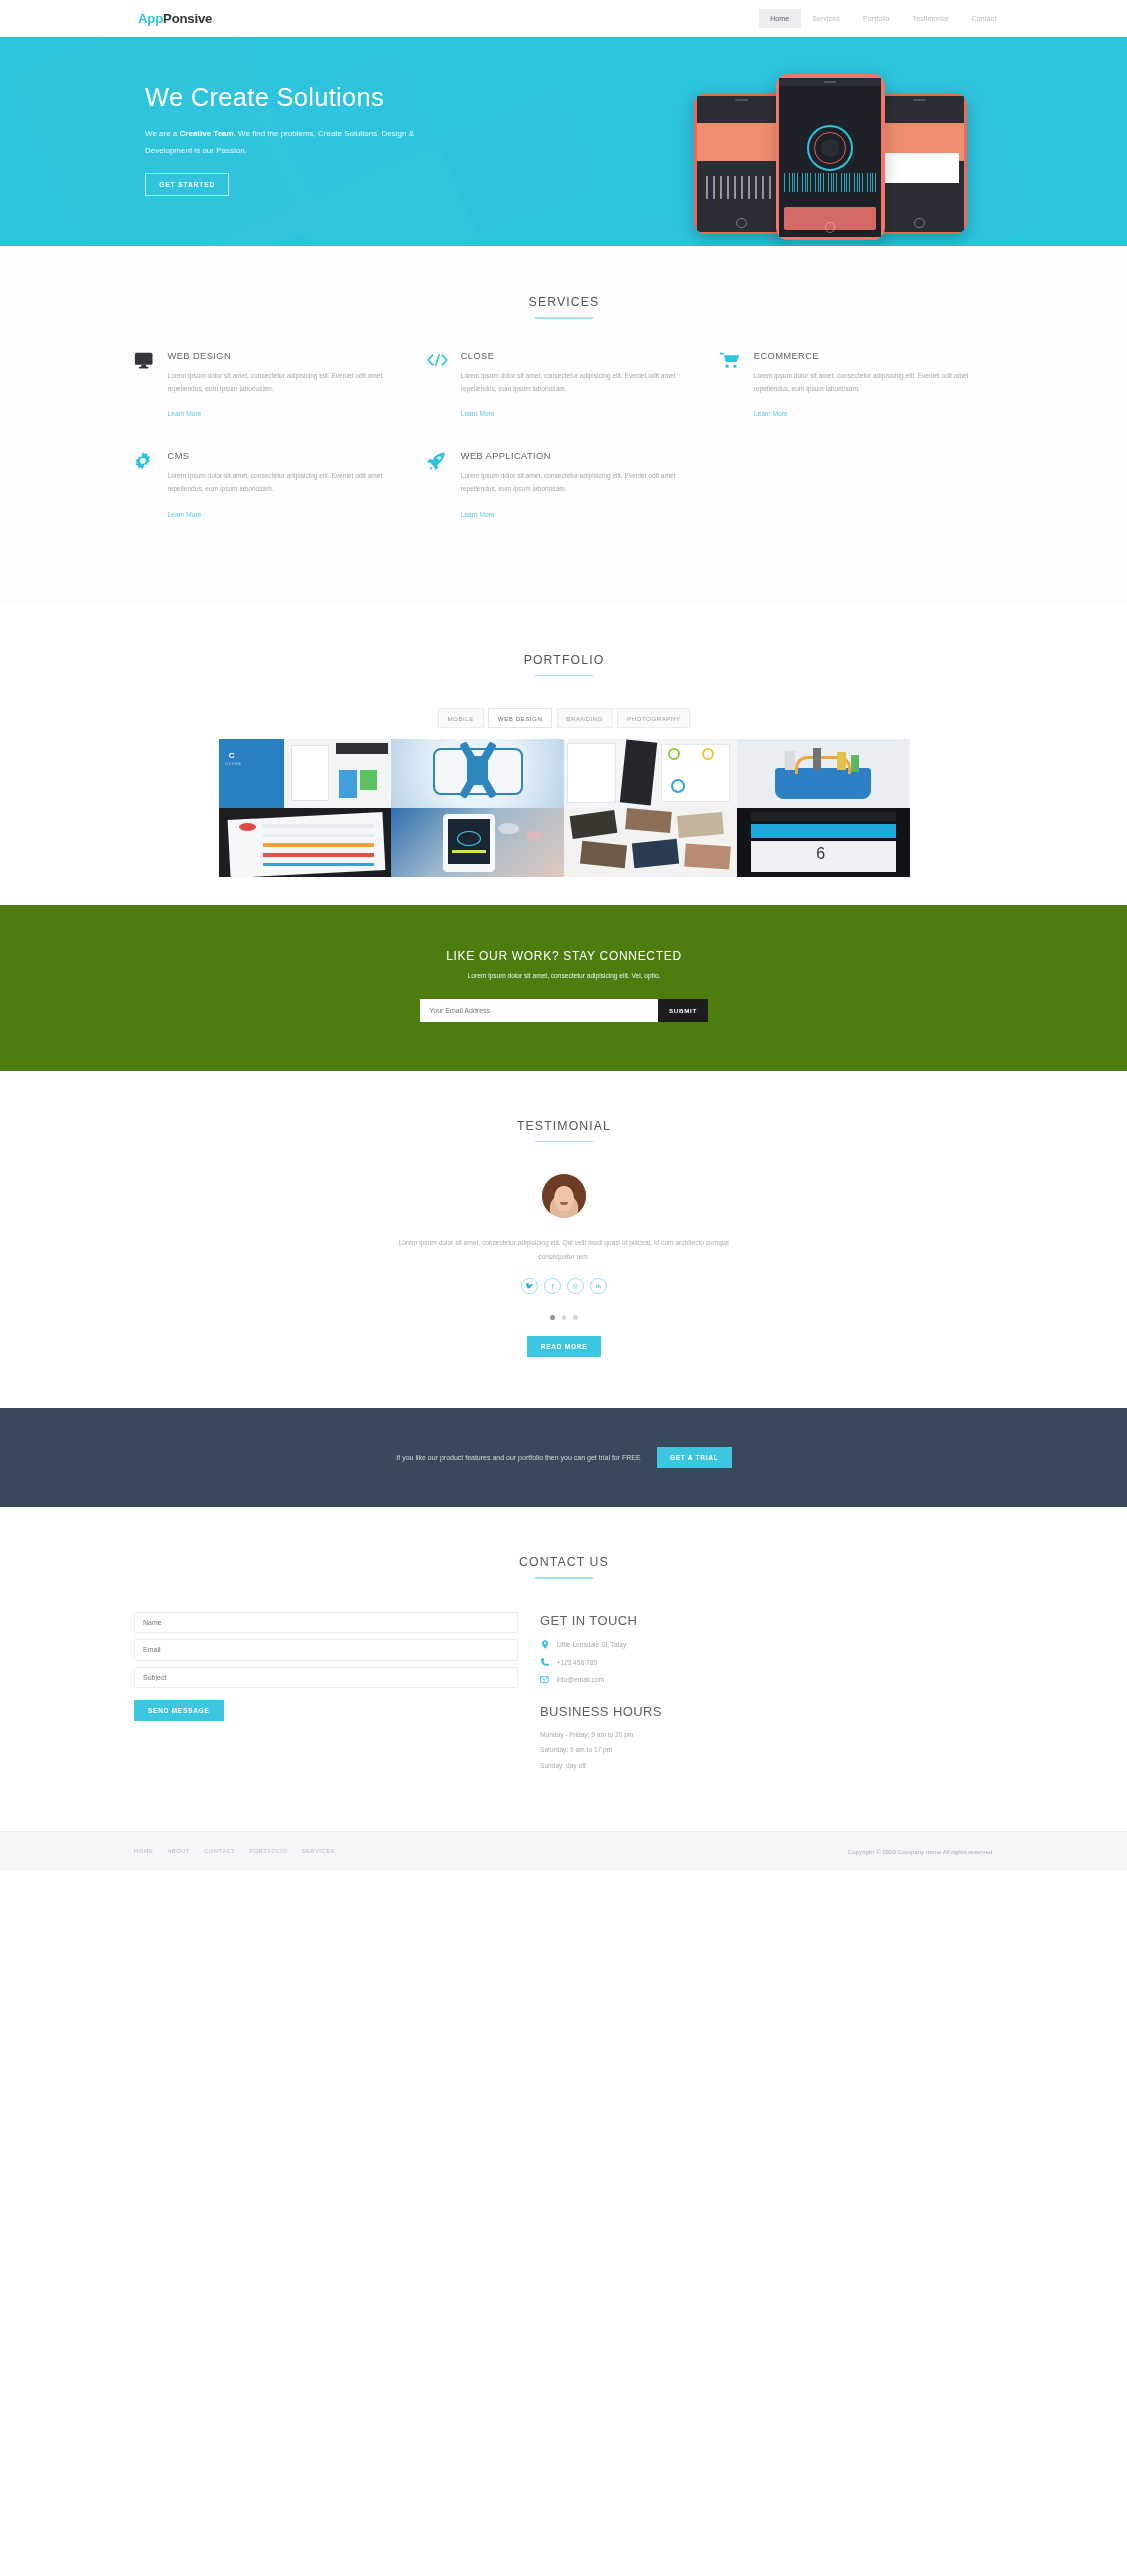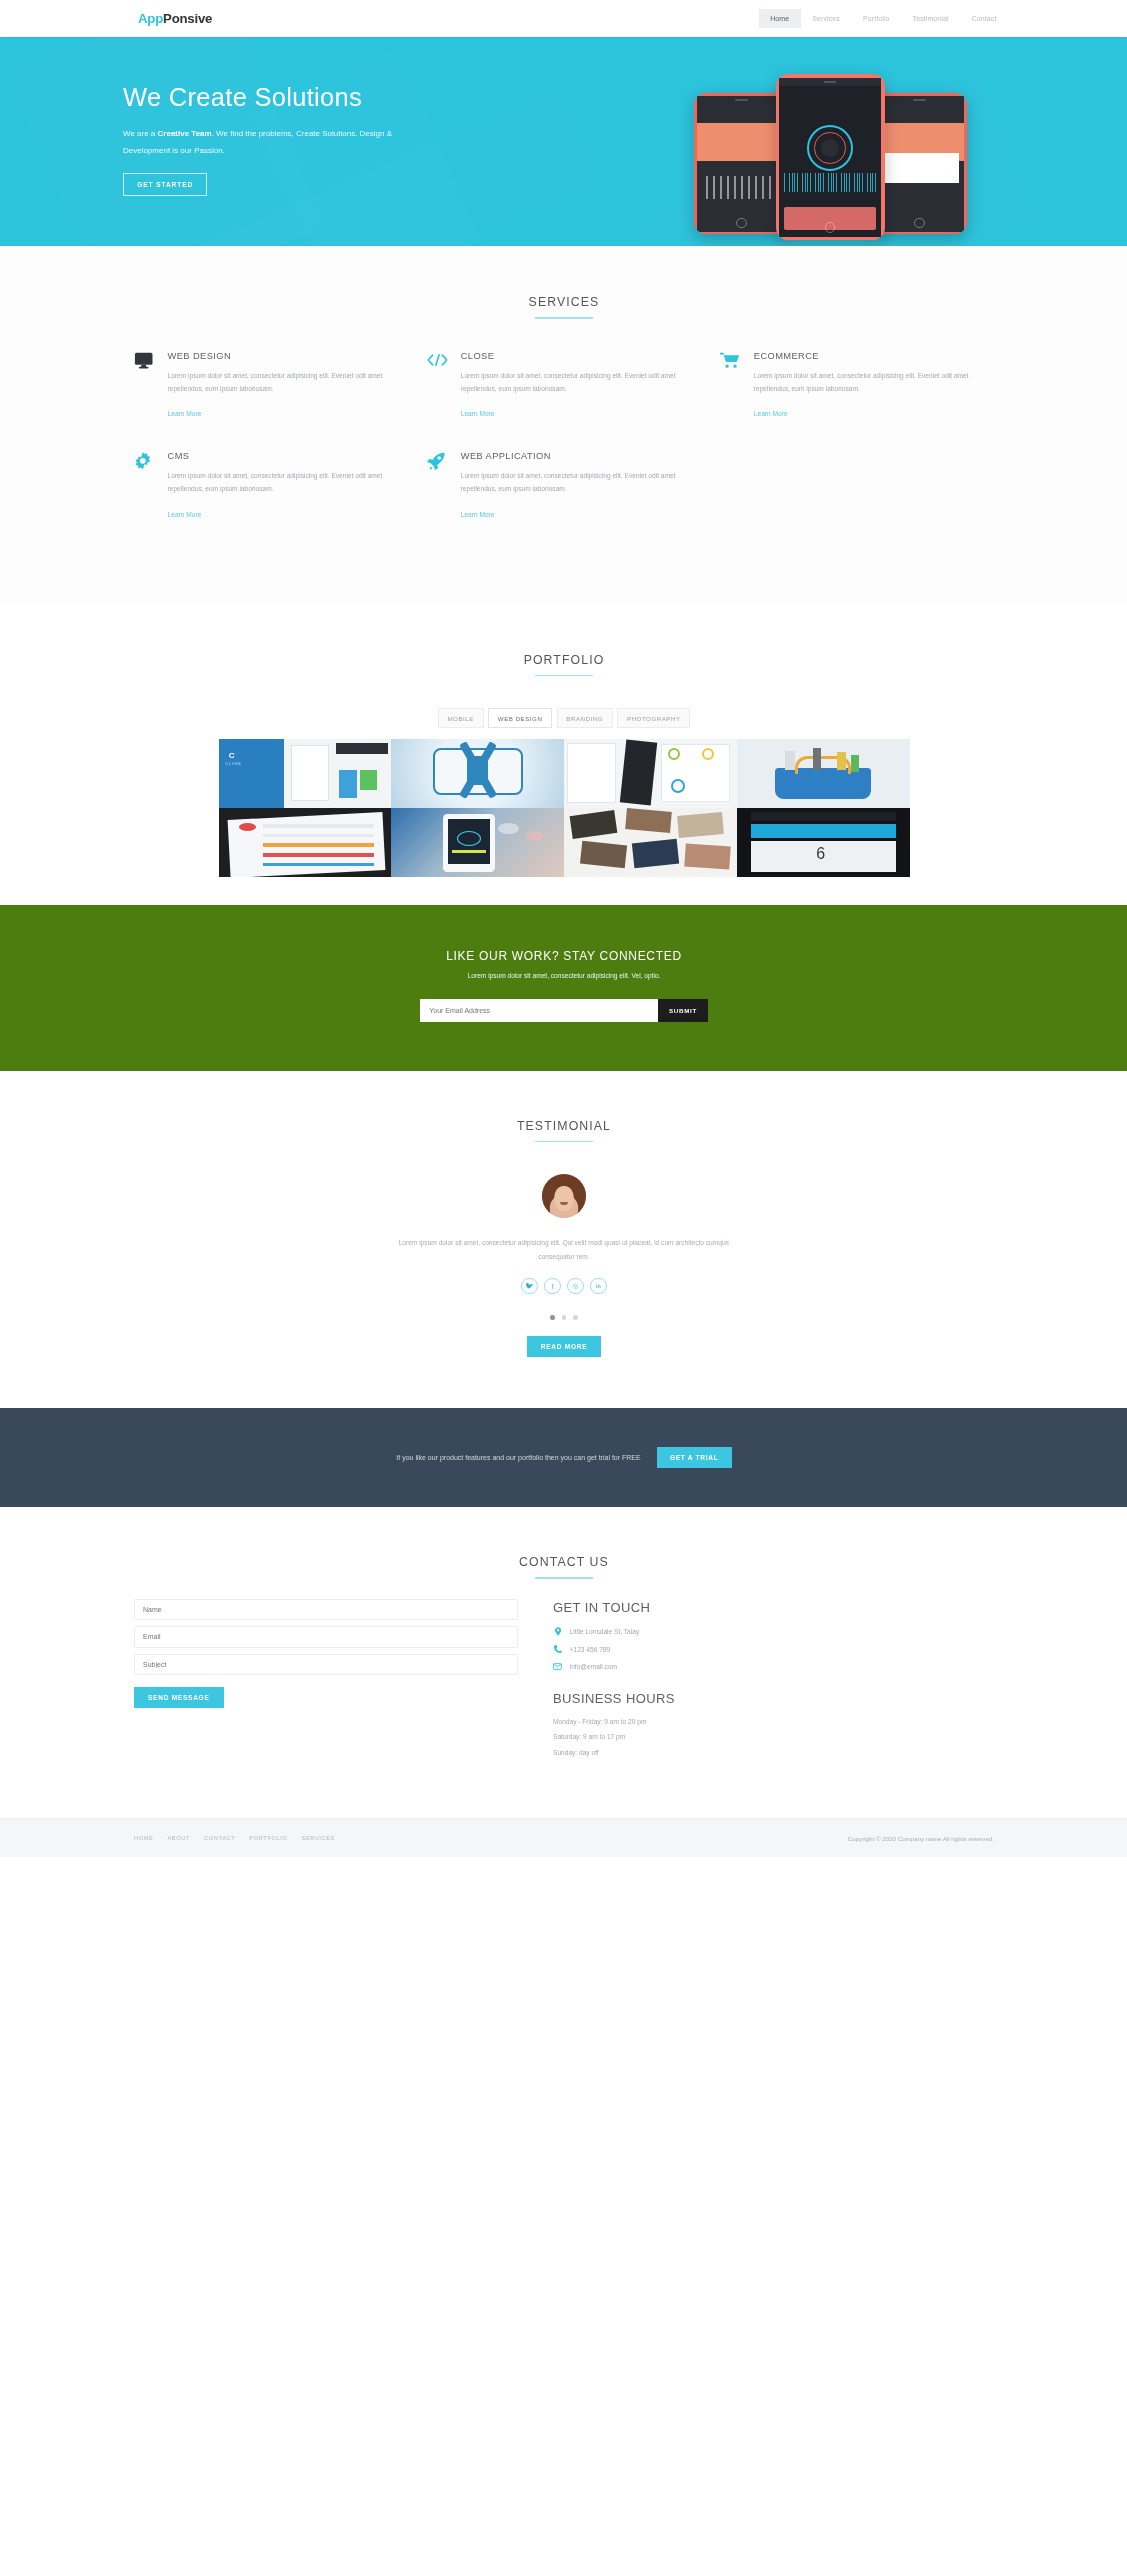--- a/index.html
+++ b/index.html
@@ -32,21 +32,21 @@
   .hero {
     height: 209px; position: relative; overflow: hidden;
     background: #2cc3dc;
   }
   .hero-bg { position: absolute; inset: 0; opacity: .16; }
   .hero-bg .blob {
     position: absolute; background: #fff; opacity: .10; border-radius: 3.5px;
     transform: rotate(-24deg);
   }
   .hero-inner { position: relative; height: 209px; }
-  .hero-copy { position: absolute; left: 10px; top: 46px; width: 370px; }
+  .hero-copy { position: absolute; left: 32px; top: 46px; width: 370px; }
   .hero-title {
     font-size: 25.5px; color: #fff; font-weight: 300; letter-spacing: 0.3px;
     line-height: 1.15; margin-bottom: 14px;
   }
   .hero-sub {
     font-size: 8px; color: #eafaff; line-height: 2.05; width: 291px; margin-bottom: 14px;
   }
   .hero-sub b { font-weight: bold; color: #fff; }
   .hero-btn {
     display: inline-block; border: 0.9px solid rgba(255,255,255,.75); color: #fff;
@@ -158,21 +158,21 @@
   }
 
   
   .cta { background: #39485a; padding: 39px 0; }
   .cta-inner { display: flex; align-items: center; justify-content: center; gap: 16px; }
   .cta p { color: #d3d9df; font-size: 7px; }
   .cta .btn-teal { padding: 7px 13.2px; }
 
   
   .contact { padding: 48px 0 53px; background: #fff; }
-  .contact-grid { display: flex; gap: 35px; margin-top: 20px; padding: 0 21px; }
+  .contact-grid { display: flex; gap: 22px; margin-top: 33px; padding: 0 21px; }
   .form-col { width: 384px; }
   .form-col input, .form-col textarea {
     display: block; width: 100%; border: 0.9px solid #ececec; background: #fff;
     font-family: inherit; font-size: 7px; color: #b9bdc1; padding: 6.2px 8px;
     margin-bottom: 6.2px; outline: none; border-radius: 1.8px;
   }
   .form-col textarea { height: 69px; resize: none; }
   .info-col { padding-top: 1.8px; }
   .info-col h3 { font-size: 13px; color: #5d6166; font-weight: 400; letter-spacing: 0.4px; margin-bottom: 11.5px; }
   .info-row { display: flex; align-items: center; gap: 7px; margin-bottom: 9.7px; }

